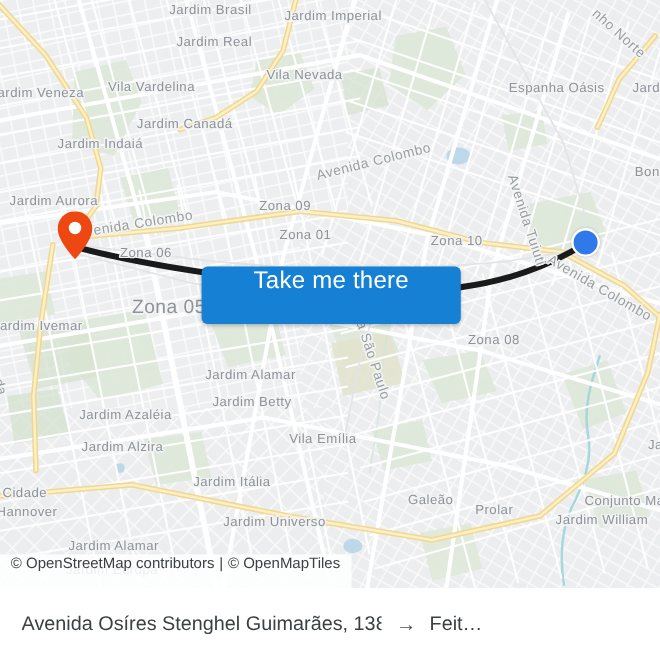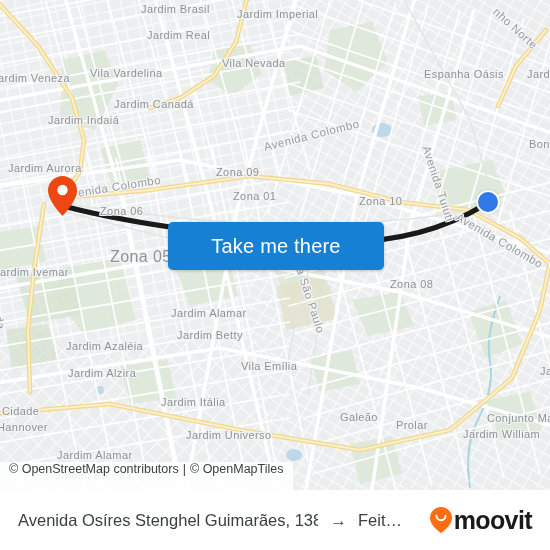--- a/index.html
+++ b/index.html
@@ -100,21 +100,20 @@
     background: #1580d4;
     border: none;
     border-radius: 5px;
     color: #ffffff;
     font-family: "Liberation Sans", sans-serif;
     font-size: 20px;
     letter-spacing: 0.2px;
     cursor: pointer;
     box-shadow: 0 1px 3px rgba(0,0,0,0.22);
     display: flex;
-    align-items: center;
     justify-content: center;
   }
 
   
   #attribution {
     position: absolute;
     left: 0;
     top: 462px;
     height: 28px;
     padding: 0 10px 0 9px;
@@ -442,24 +441,15 @@
       <span class="sep">|</span>
       <span>© OpenMapTiles</span>
     </div>
   </div>
 
   <div id="bottom-bar">
     <span id="trip-origin">Avenida Osíres Stenghel Guimarães, 138-2…</span>
     <span id="trip-arrow">→</span>
     <span id="trip-dest">Feit…</span>
 
-    <div id="moovit-logo">
-      <span style="display:inline-block;line-height:0;">
-        <svg width="22" height="26" viewBox="0 0 22 26">
-          <path d="M11 0 C4.9 0 0 4.9 0 11 C0 19 11 26 11 26 C11 26 22 19 22 11 C22 4.9 17.1 0 11 0 Z" fill="#ff6d12"></path>
-          <path d="M6.4 8.6 C6.4 11.2 8.4 13.2 11 13.2 C13.6 13.2 15.6 11.2 15.6 8.6" stroke="#ffffff" stroke-width="1.9" fill="none" stroke-linecap="round"></path>
-        </svg>
-      </span>
-      <span id="moovit-wordmark">moovit</span>
-    </div>
   </div>
 
 </div>
 
 </body></html>

